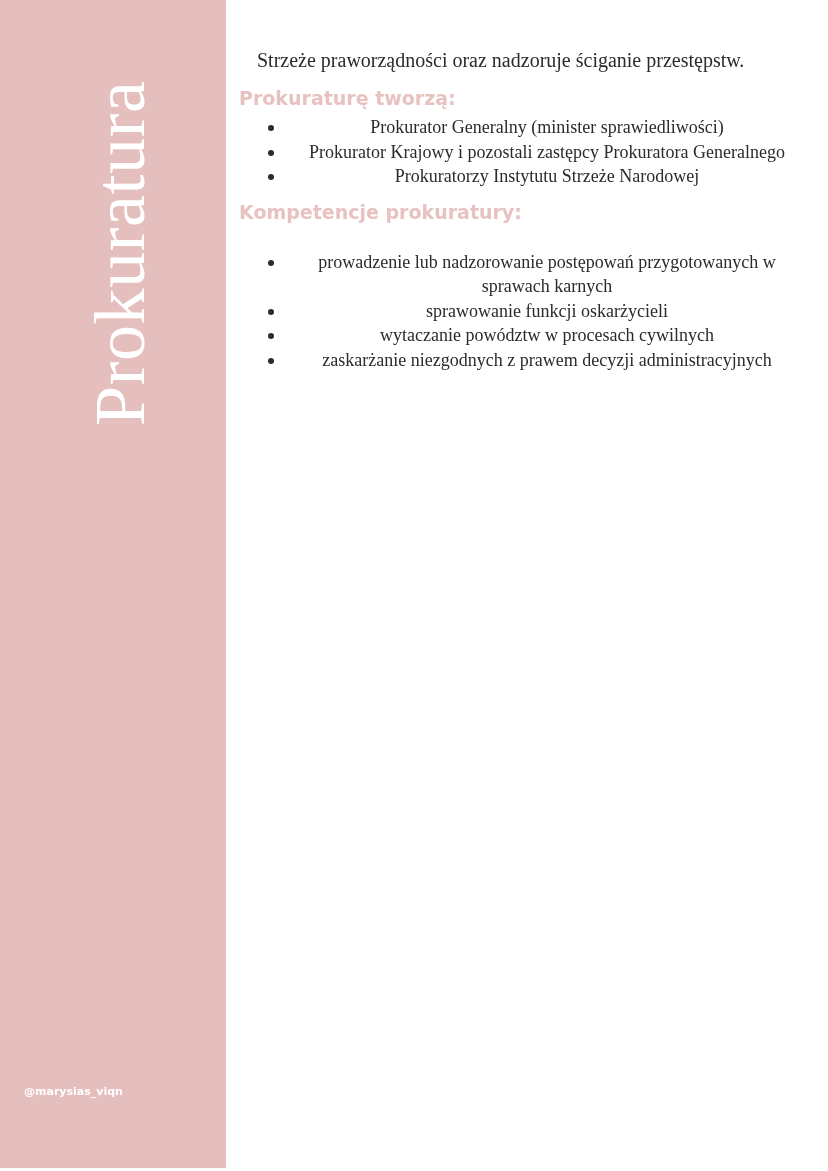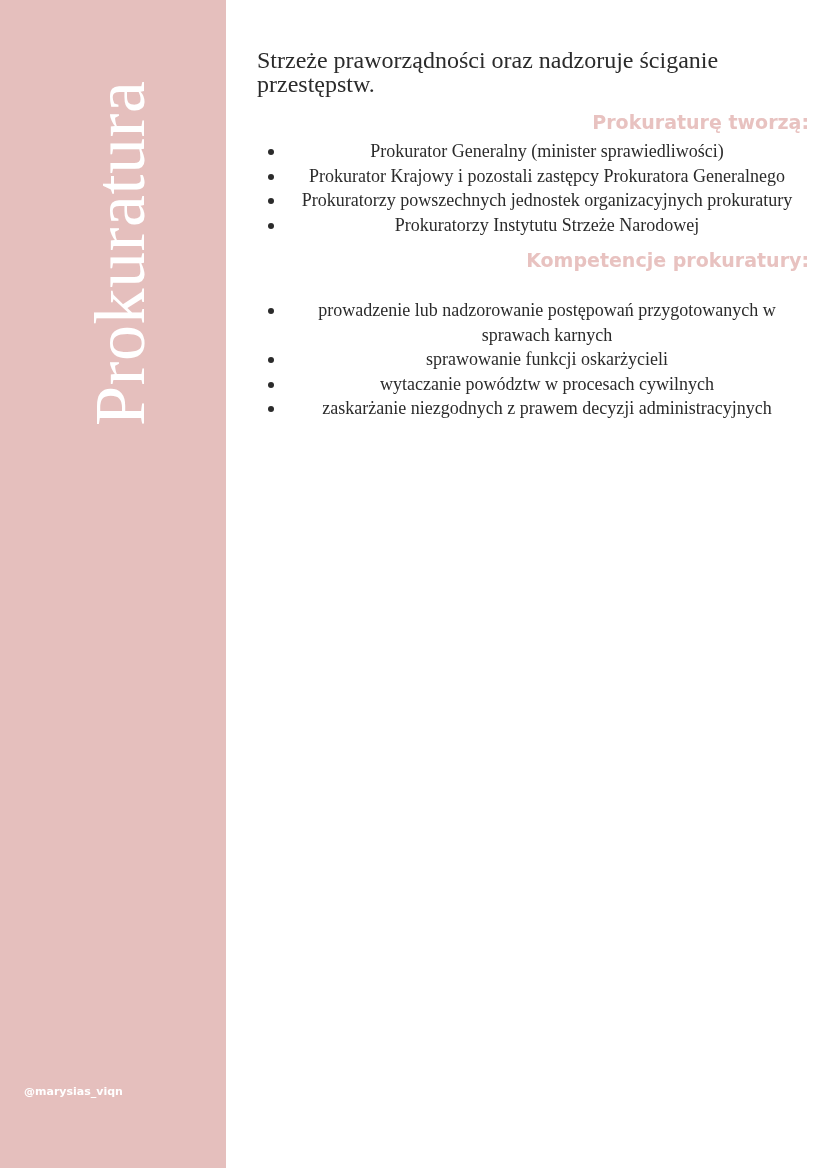--- a/index.html
+++ b/index.html
@@ -28,26 +28,26 @@
     font-family: "DejaVu Sans", sans-serif;
     font-weight: bold; font-size: 11px; color: #ffffff;
   }
   .content {
     position: absolute; left: 239px; top: 48px; width: 570px;
     color: #2b2b2b;
   }
   .intro {
     margin: 0 0 0 18px;
     font-family: "Liberation Serif", serif;
-    font-size: 24px; line-height: 24px;
+    font-size: 20px; line-height: 24px;
   }
   .heading {
     font-family: "DejaVu Sans", sans-serif;
     font-weight: bold; font-size: 19px; color: #e8c2c0;
-    margin: 0; line-height: 26px; text-align: right;
+    margin: 0; line-height: 26px;
   }
   .h1 { margin-top: 13px; }
   .h2 { margin-top: 10px; }
   ul {
     margin: 0; padding: 0 0 0 46px;
     font-family: "Liberation Serif", serif;
     font-size: 18px; line-height: 24.5px;
     list-style: none;
     text-align: center;
   }
@@ -67,21 +67,20 @@
   <div class="handle">@marysias_viqn</div>
 </div>
 
 <div class="content">
   <p class="intro">Strzeże praworządności oraz nadzoruje ściganie przestępstw.</p>
 
   <h2 class="heading h1">Prokuraturę tworzą:</h2>
   <ul class="list1">
     <li>Prokurator Generalny (minister sprawiedliwości)</li>
     <li>Prokurator Krajowy i pozostali zastępcy Prokuratora Generalnego</li>
-    <li>Prokuratorzy powszechnych jednostek organizacyjnych prokuratury</li>
     <li>Prokuratorzy Instytutu Strzeże Narodowej</li>
   </ul>
 
   <h2 class="heading h2">Kompetencje prokuratury:</h2>
   <ul class="list2">
     <li>prowadzenie lub nadzorowanie postępowań przygotowanych w sprawach karnych</li>
     <li>sprawowanie funkcji oskarżycieli</li>
     <li>wytaczanie powództw w procesach cywilnych</li>
     <li>zaskarżanie niezgodnych z prawem decyzji administracyjnych</li>
   </ul>

